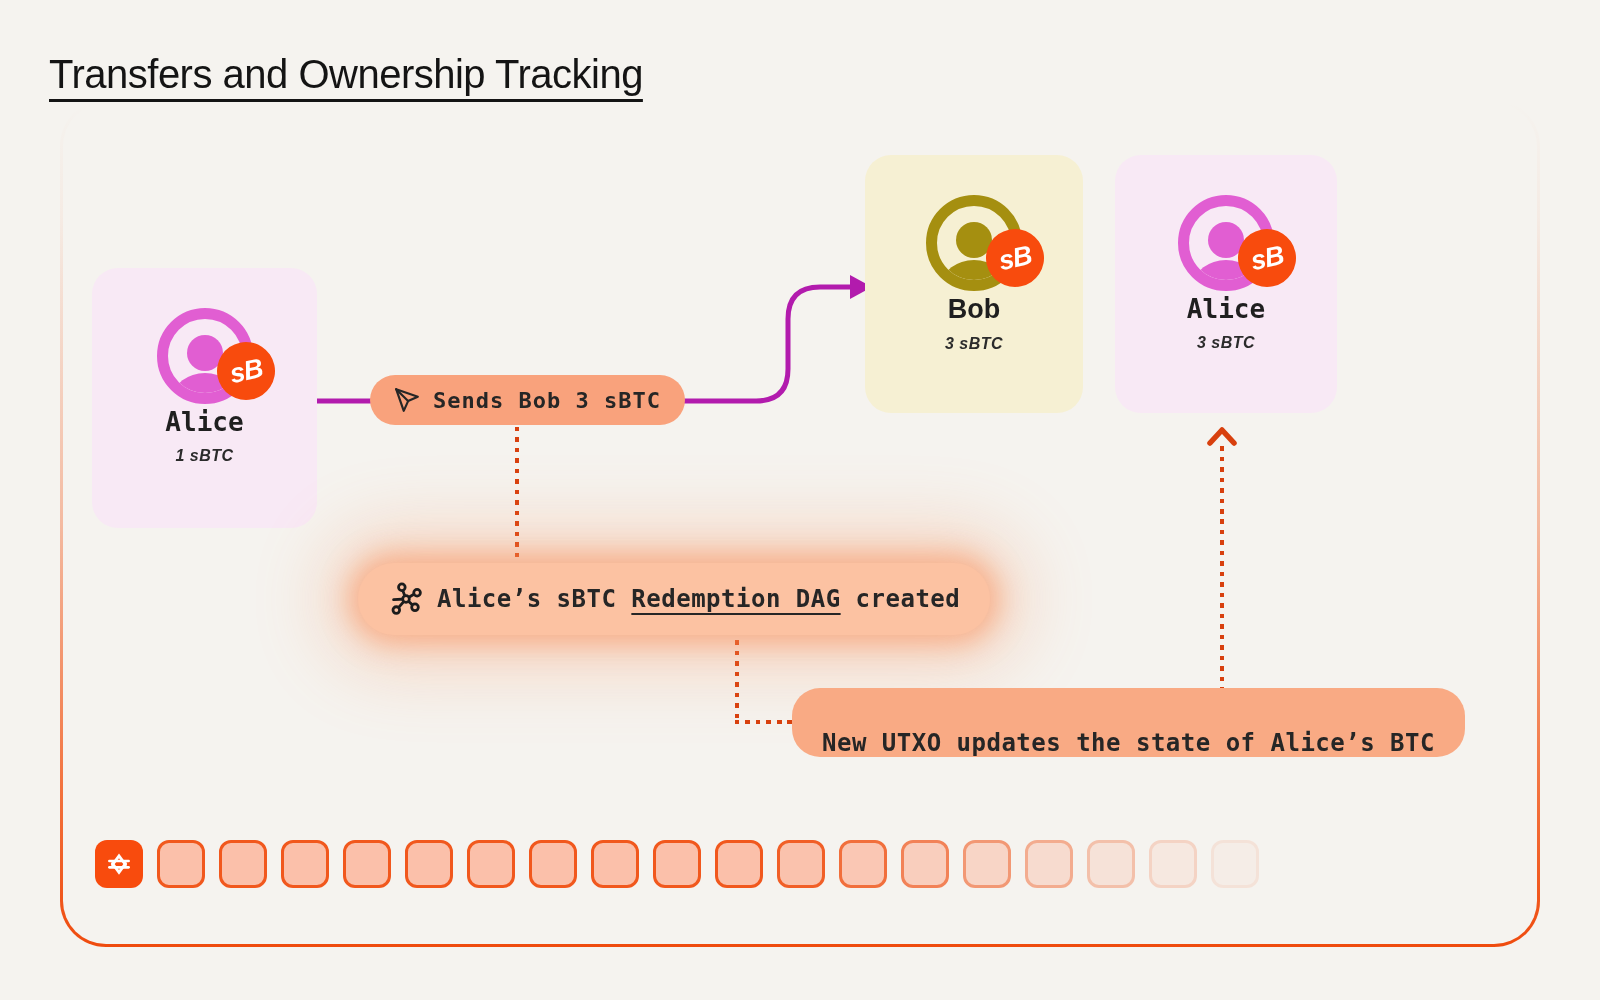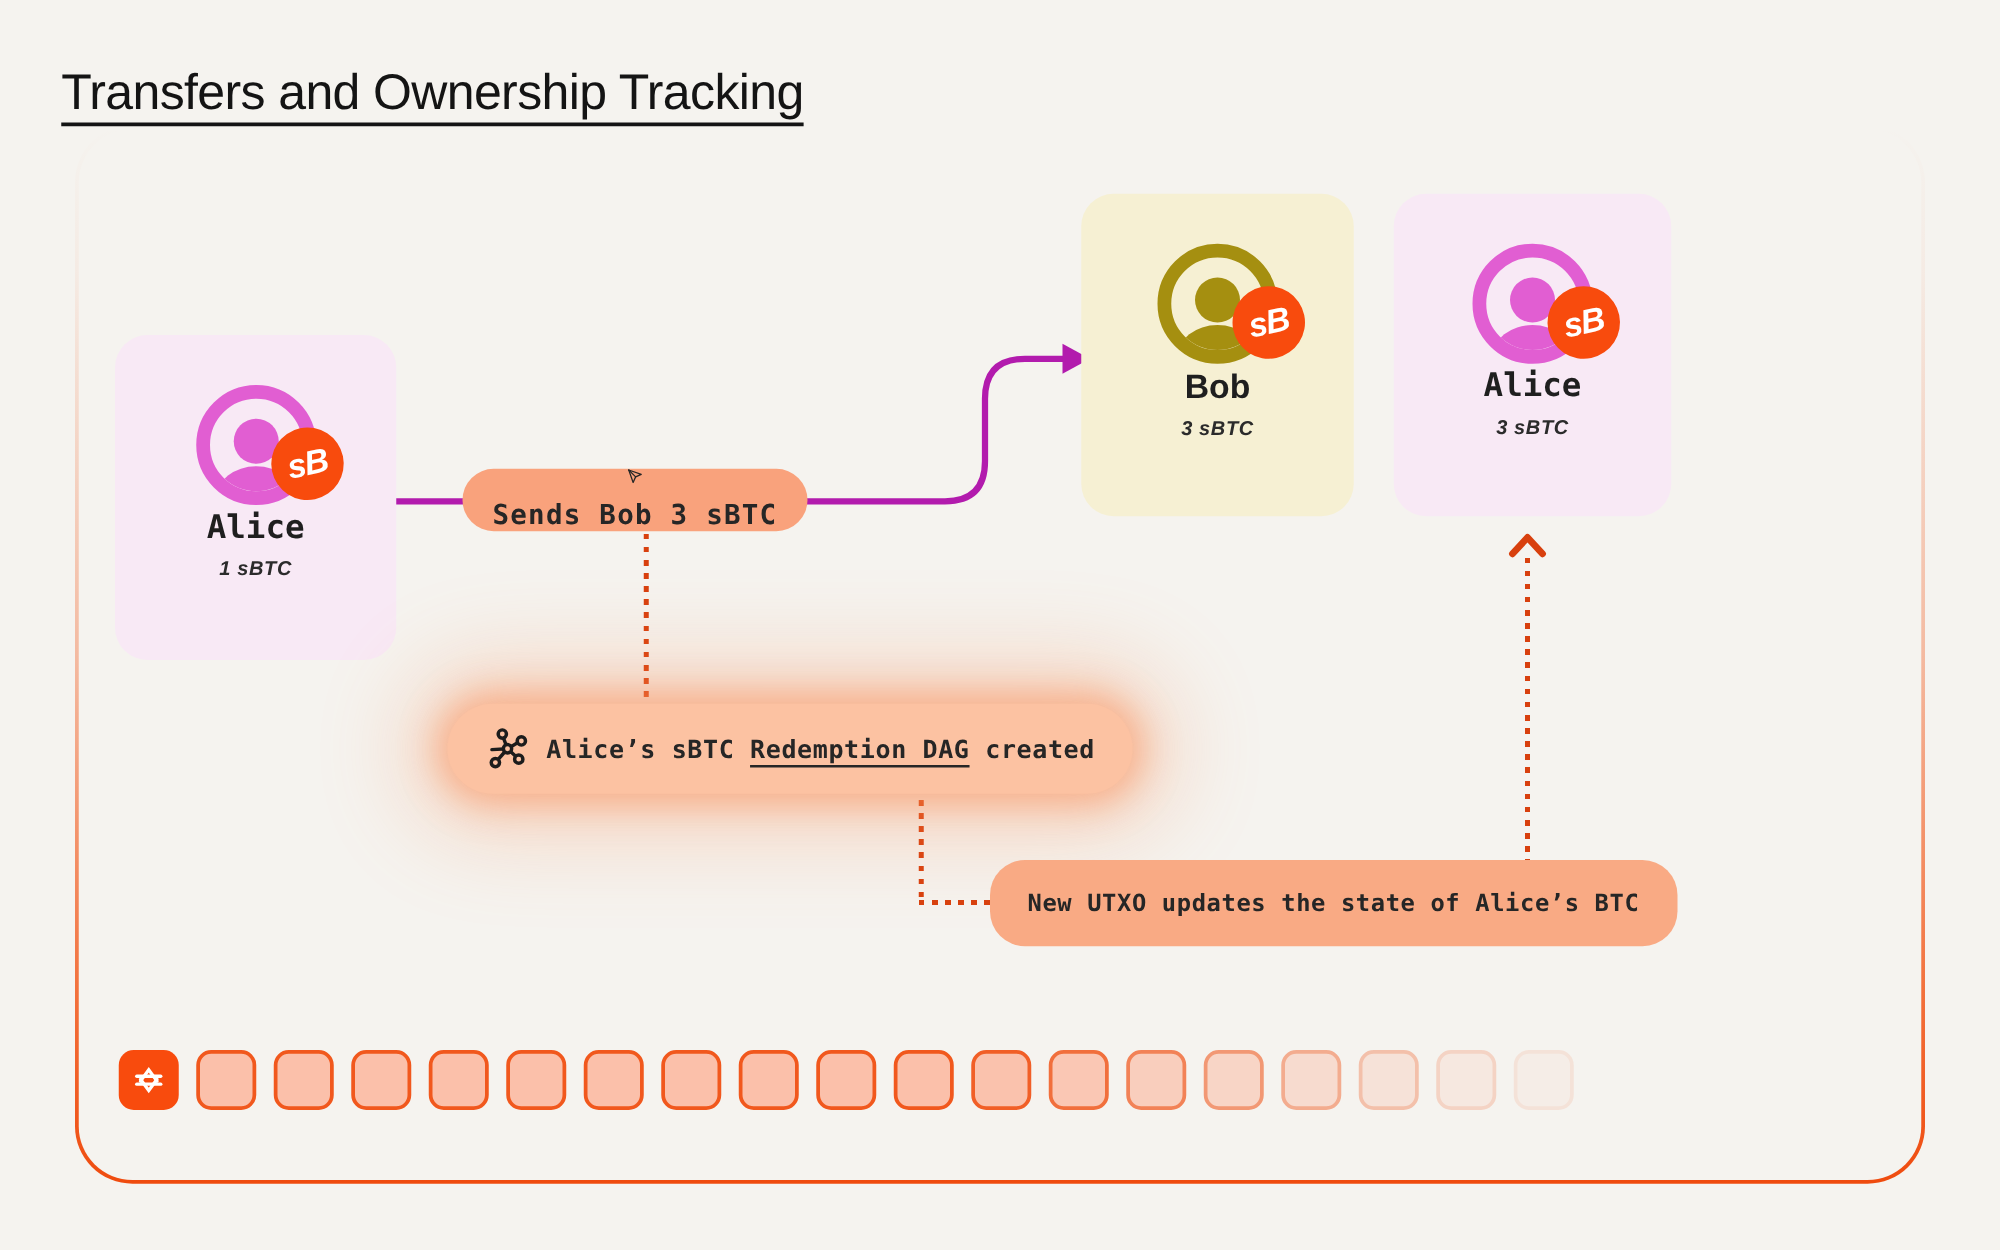--- a/index.html
+++ b/index.html
@@ -77,31 +77,31 @@
   .person-balance{margin-top:10px;font-style:italic;font-weight:700;font-size:16px;color:#2b2b2b;letter-spacing:0.5px;}
 
   
   .pill{
     position:absolute;display:inline-flex;align-items:center;gap:13px;
     font-family:"DejaVu Sans Mono",monospace;font-weight:700;color:#262626;
     border-radius:36px;white-space:nowrap;
   }
   .pill-send{
     left:370px;top:375px;height:50px;padding:0 24px;border-radius:25px;
-    background:var(--pill-salmon);font-size:22px;letter-spacing:1px;flex-direction:column;
+    background:var(--pill-salmon);font-size:22px;letter-spacing:1px;
   }
   .pill-dag{
     left:358px;top:563px;height:72px;padding:0 30px;
-    background:var(--pill-glow);font-size:20px;letter-spacing:0.5px;
+    background:var(--pill-glow);font-size:24px;letter-spacing:0.5px;
     box-shadow:0 0 26px 10px rgba(250,140,84,0.5),0 0 70px 34px rgba(250,140,84,0.28);
   }
   .pill-dag .dag-link{text-decoration:underline;text-underline-offset:6px;text-decoration-thickness:2px;}
   .pill-utxo{
     left:792px;top:688px;height:69px;padding:0 30px;border-radius:28px;
-    background:var(--pill-utxo);font-size:19px;letter-spacing:0.5px;
+    background:var(--pill-utxo);font-size:24px;letter-spacing:0.5px;align-items:flex-end;
   }
 
   
   .dotted-v{position:absolute;width:4px;background-image:repeating-linear-gradient(to bottom,var(--dotted-line) 0 4.5px,transparent 4.5px 10.5px);}
   .dotted-h{position:absolute;height:4px;background-image:repeating-linear-gradient(to right,var(--dotted-line) 0 4.5px,transparent 4.5px 10.5px);}
   .dot-send-to-dag{left:515px;top:427px;height:136px;}
   .dot-dag-down{left:735px;top:640px;height:82px;}
   .dot-dag-right{left:735px;top:720px;width:57px;}
   .dot-utxo-up{left:1220px;top:446px;height:242px;}
 

